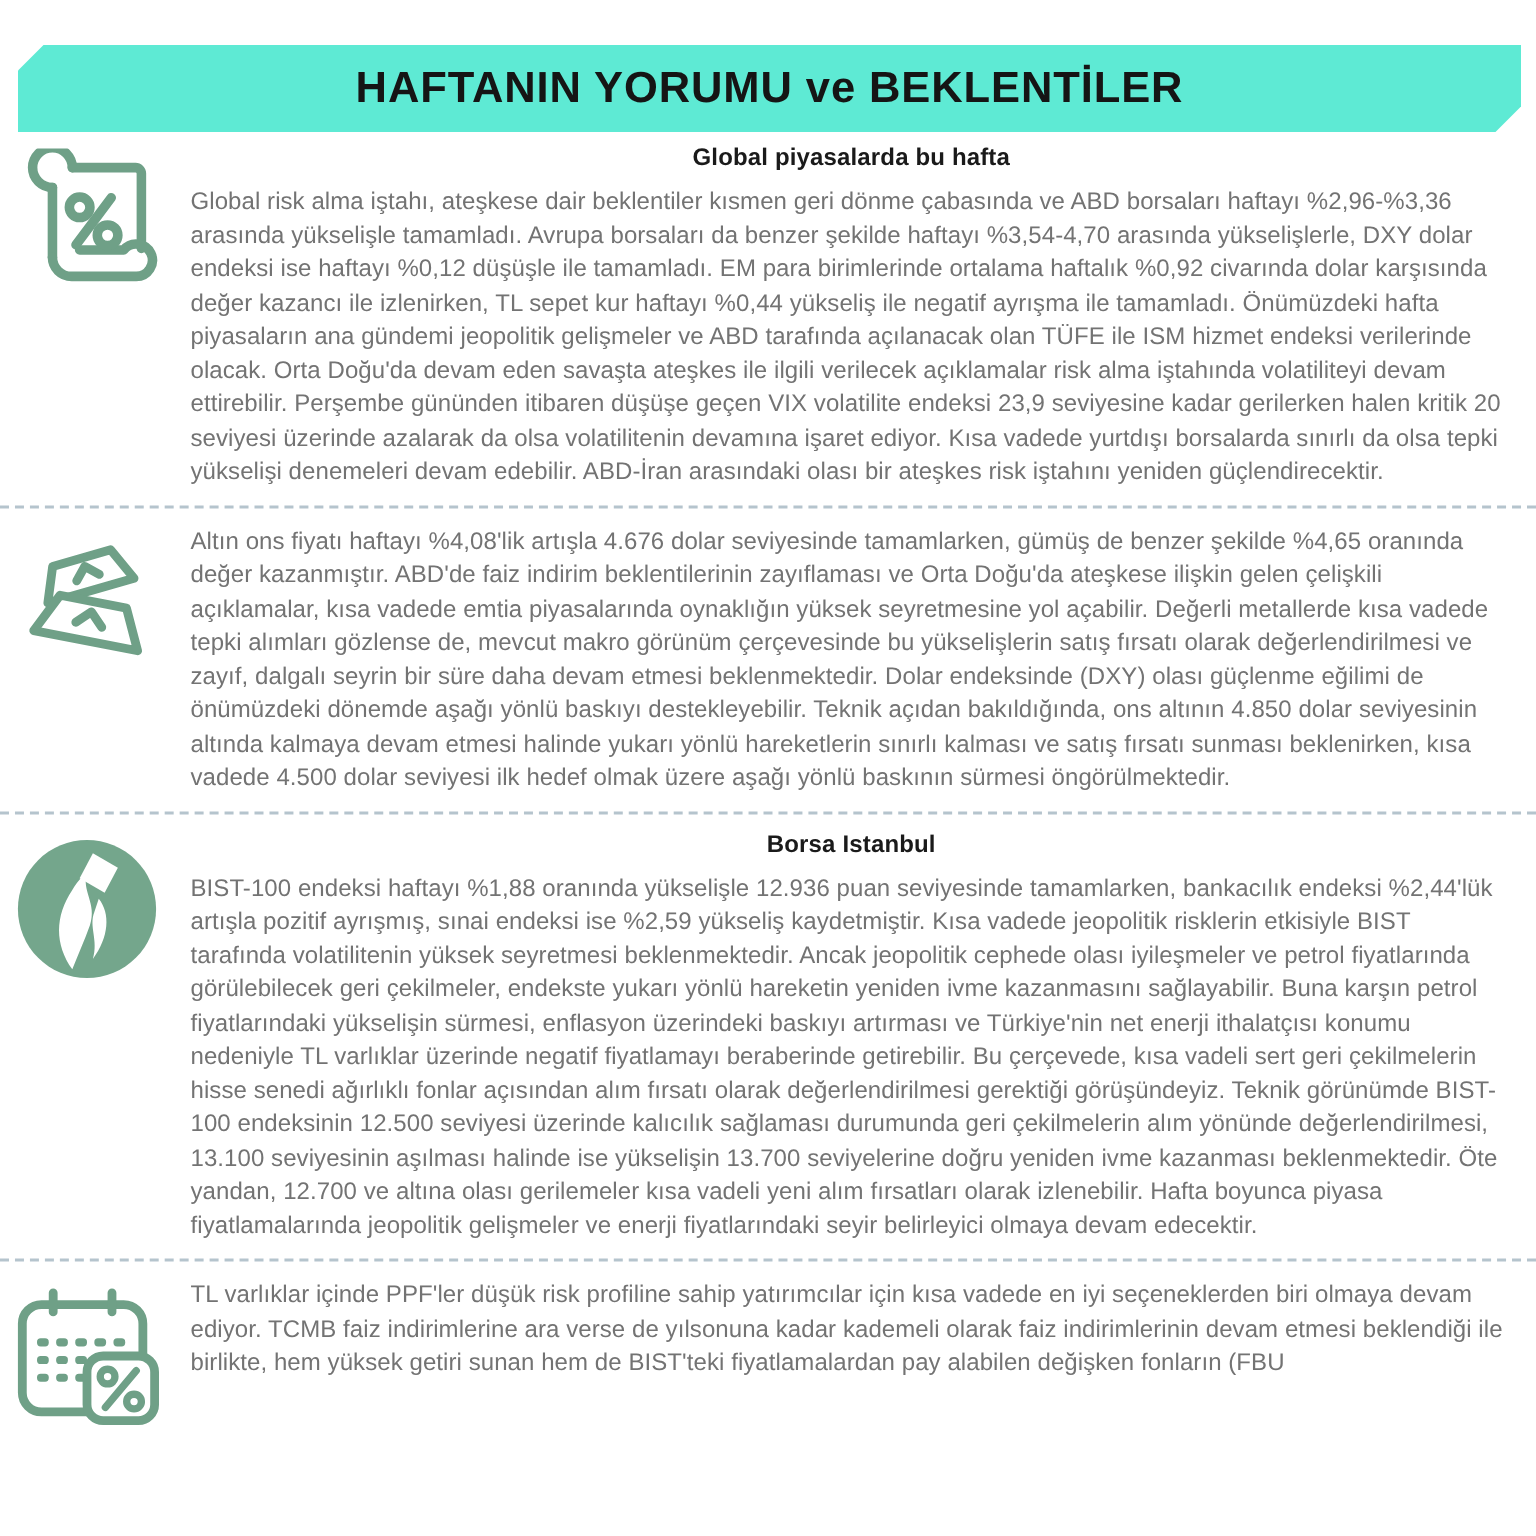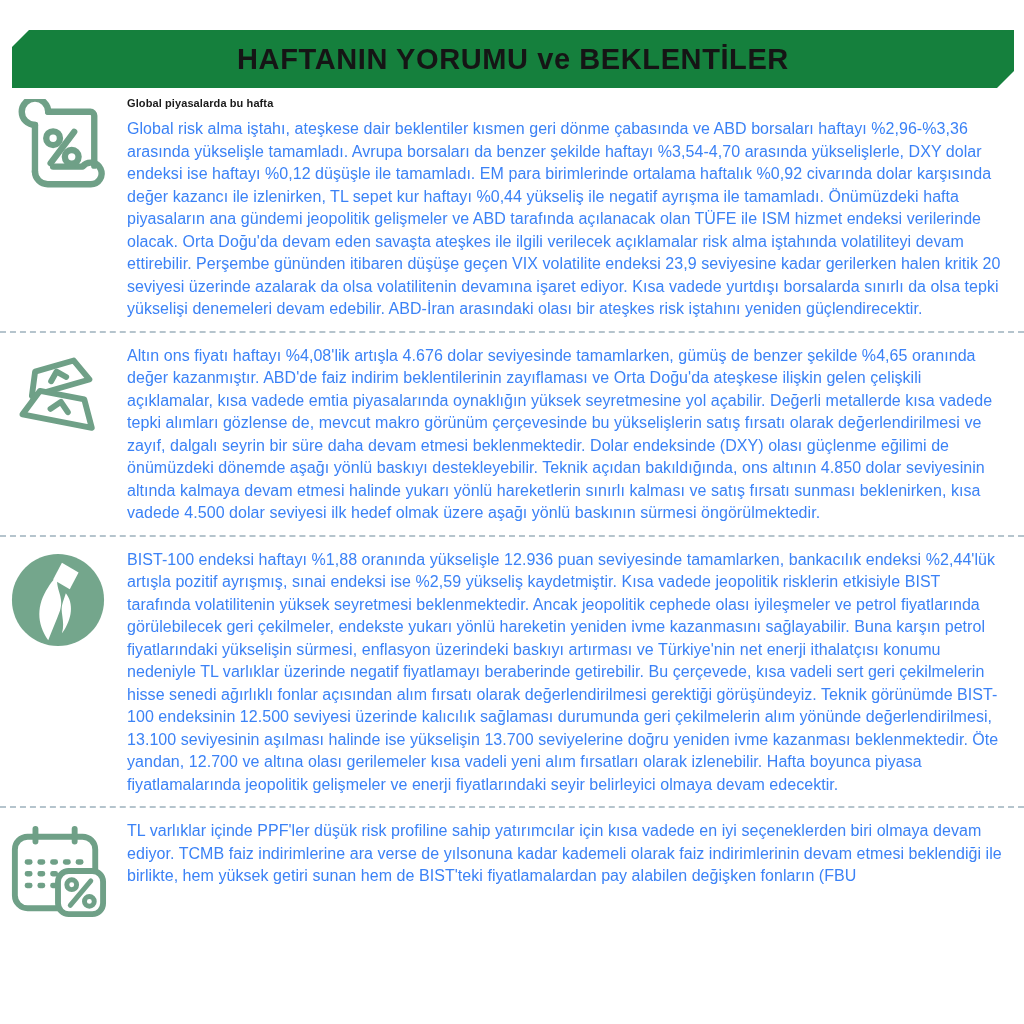--- a/index.html
+++ b/index.html
@@ -6,46 +6,47 @@
   html, body { margin: 0; padding: 0; }
   body {
     width: 1024px; height: 1024px; overflow: hidden;
     background: #ffffff;
     font-family: "Liberation Sans", sans-serif;
     position: relative;
   }
   .banner {
     margin: 30px 10px 0 12px;
     height: 58px;
-    background: #15803d;
+    background: #5eead4;
     clip-path: polygon(17px 0, 100% 0, 100% calc(100% - 17px), calc(100% - 17px) 100%, 0 100%, 0 17px);
     display: flex; align-items: center; justify-content: center;
   }
   .banner h1 {
     margin: 0;
     font-size: 29px; font-weight: bold; letter-spacing: 0.6px;
     color: #151515;
   }
   main { padding-top: 9px; }
   .section { display: flex; align-items: flex-start; }
   .icon-col {
     width: 127px; flex: none;
     display: flex; justify-content: flex-start;
     padding-left: 9px; padding-top: 2px;
   }
   .icon-col svg { width: 98px; height: 98px; display: block; }
   .content { flex: 1; padding-right: 16px; }
   .content h2 {
     margin: 0 0 9px 0;
-    font-size: 11px; font-weight: bold; color: #1a1a1a;
+    font-size: 16px; font-weight: bold; color: #1a1a1a;
     letter-spacing: 0.1px;
+    text-align: center;
   }
   .content p {
     margin: 0;
-    font-size: 16px; line-height: 22.5px; color: #3b82f6;
+    font-size: 16px; line-height: 22.5px; color: #737373;
     letter-spacing: 0.05px;
   }
   .sep {
     border: none;
     border-top: 2px dashed #b5c4cd;
     margin: 10px 0 12px 0;
   }
 </style>
 </head>
 <body>
@@ -103,20 +104,21 @@
   <section class="section">
     <div class="icon-col">
       <svg viewBox="0 0 100 100" aria-hidden="true">
         <circle cx="50" cy="50" r="47" fill="#74A68C"></circle>
         <path d="M54 12 L71 22 L62 39 L45 29 Z" fill="#ffffff"></path>
         <path d="M40 91 C28 74 28 55 40 37 C44 30 50 25 50 25 C46 38 57 46 52 61 C48 72 44 81 40 91 Z" fill="#ffffff"></path>
         <path d="M58 43 C66 53 65 69 54 84 C58 71 51 62 55 52 Z" fill="#ffffff"></path>
       </svg>
     </div>
     <div class="content">
+      <h2>Borsa Istanbul</h2>
       <p>BIST-100 endeksi haftayı %1,88 oranında yükselişle 12.936 puan seviyesinde tamamlarken, bankacılık endeksi %2,44'lük artışla pozitif ayrışmış, sınai endeksi ise %2,59 yükseliş kaydetmiştir. Kısa vadede jeopolitik risklerin etkisiyle BIST tarafında volatilitenin yüksek seyretmesi beklenmektedir. Ancak jeopolitik cephede olası iyileşmeler ve petrol fiyatlarında görülebilecek geri çekilmeler, endekste yukarı yönlü hareketin yeniden ivme kazanmasını sağlayabilir. Buna karşın petrol fiyatlarındaki yükselişin sürmesi, enflasyon üzerindeki baskıyı artırması ve Türkiye'nin net enerji ithalatçısı konumu nedeniyle TL varlıklar üzerinde negatif fiyatlamayı beraberinde getirebilir. Bu çerçevede, kısa vadeli sert geri çekilmelerin hisse senedi ağırlıklı fonlar açısından alım fırsatı olarak değerlendirilmesi gerektiği görüşündeyiz. Teknik görünümde BIST-100 endeksinin 12.500 seviyesi üzerinde kalıcılık sağlaması durumunda geri çekilmelerin alım yönünde değerlendirilmesi, 13.100 seviyesinin aşılması halinde ise yükselişin 13.700 seviyelerine doğru yeniden ivme kazanması beklenmektedir. Öte yandan, 12.700 ve altına olası gerilemeler kısa vadeli yeni alım fırsatları olarak izlenebilir. Hafta boyunca piyasa fiyatlamalarında jeopolitik gelişmeler ve enerji fiyatlarındaki seyir belirleyici olmaya devam edecektir.</p>
     </div>
   </section>
 
   <hr class="sep">
 
   <section class="section">
     <div class="icon-col">
       <svg viewBox="0 0 100 100" aria-hidden="true">
         <g fill="none" stroke="#6FA087" stroke-width="6" stroke-linecap="round" stroke-linejoin="round">

